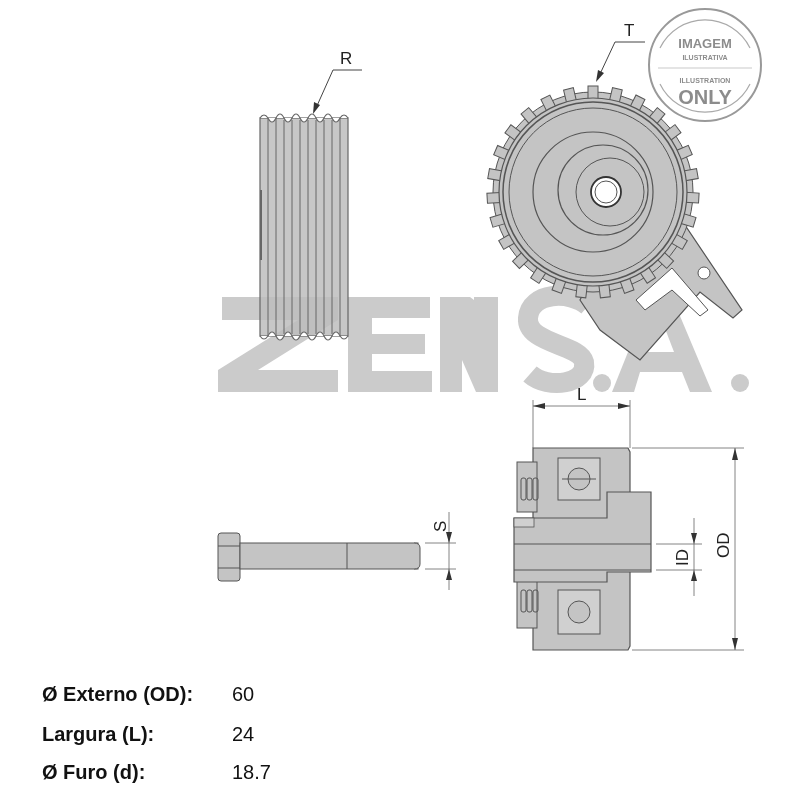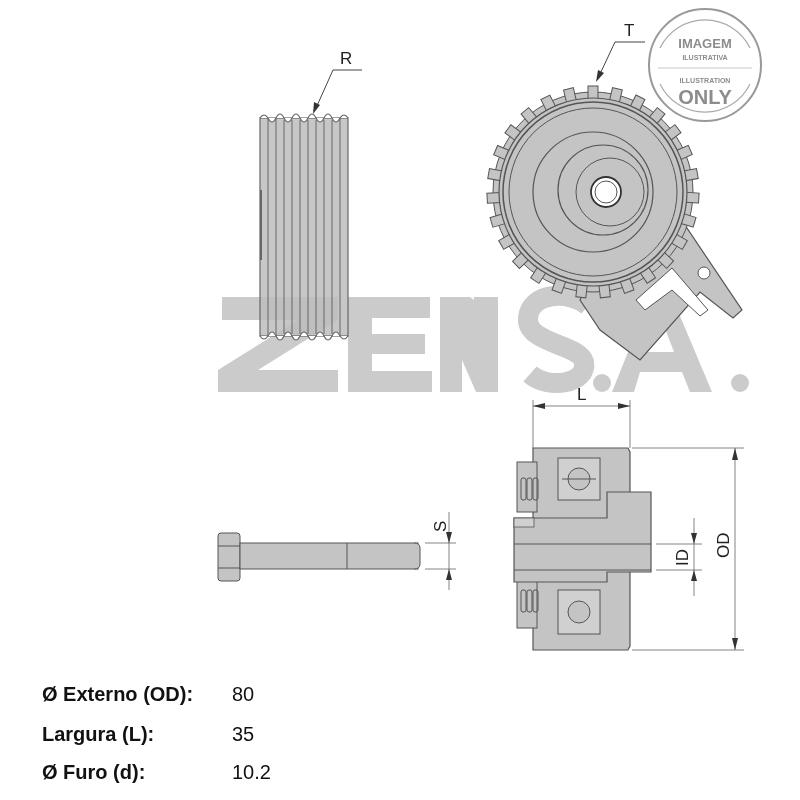--- a/index.html
+++ b/index.html
@@ -188,23 +188,23 @@
     <line x1="735" y1="448" x2="735" y2="650" stroke="#666" stroke-width="0.8"></line>
     <polygon points="735,448 732,460 738,460" fill="#333"></polygon>
     <polygon points="735,650 732,638 738,638" fill="#333"></polygon>
     <text class="label-letter" x="0" y="0" font-size="13" transform="translate(729 558) rotate(-90)">OD</text>
   </g>
 </svg>
 
 <div class="specs">
   <div class="spec-row" style="top:0px;">
     <span class="spec-label">Ø Externo (OD):</span>
-    <span class="spec-value" style="left:198px;">80</span>
+    <span class="spec-value" style="left:198px;">60</span>
   </div>
   <div class="spec-row" style="top:40px;">
     <span class="spec-label">Largura (L):</span>
-    <span class="spec-value" style="left:198px;">35</span>
+    <span class="spec-value" style="left:198px;">24</span>
   </div>
   <div class="spec-row" style="top:78px;">
     <span class="spec-label">Ø Furo (d):</span>
-    <span class="spec-value" style="left:198px;">10.2</span>
+    <span class="spec-value" style="left:198px;">18.7</span>
   </div>
 </div>
 
 </body></html>

